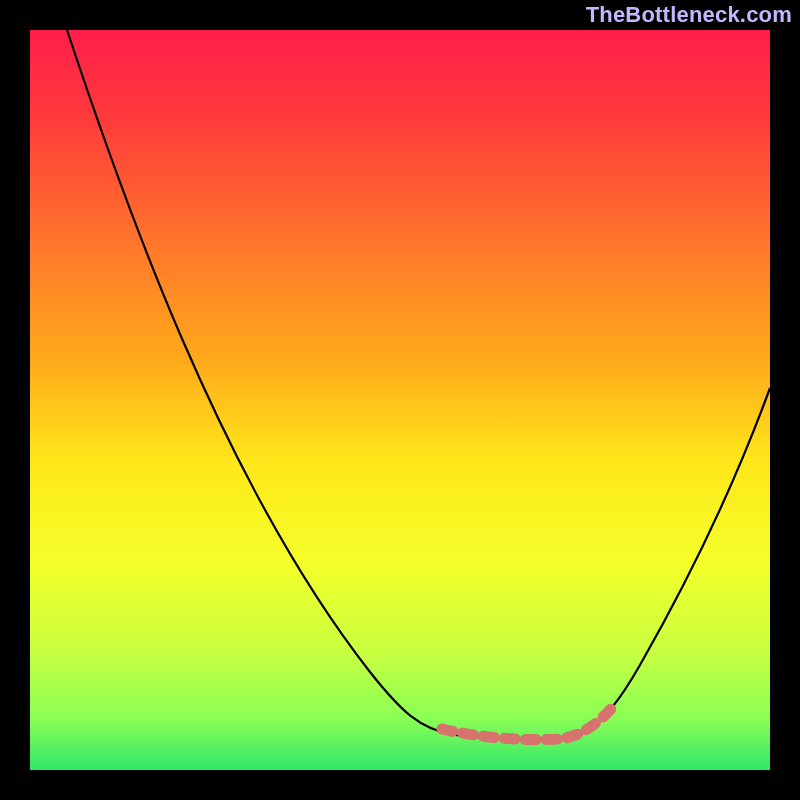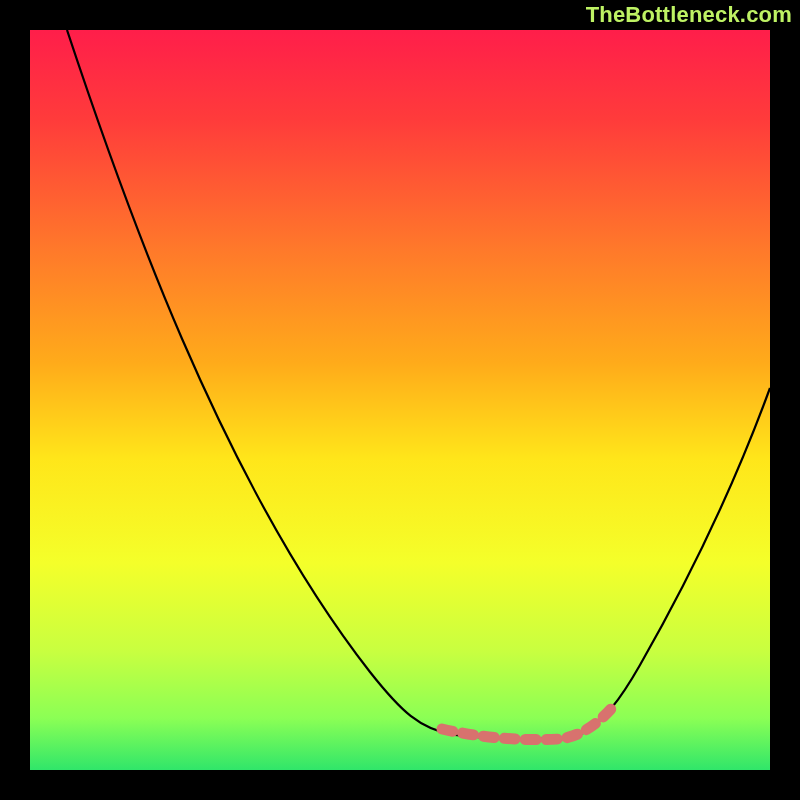--- a/index.html
+++ b/index.html
@@ -16,21 +16,21 @@
     height: 800px;
     background: #000;
   }
   .watermark {
     position: absolute;
     top: 2px;
     right: 8px;
     font-family: Arial, Helvetica, sans-serif;
     font-size: 22px;
     font-weight: bold;
-    color: #bef264;
+    color: #c4b5fd;
     letter-spacing: 0.2px;
     z-index: 5;
   }
   svg.plot {
     position: absolute;
     left: 0;
     top: 0;
     width: 800px;
     height: 800px;
   }

